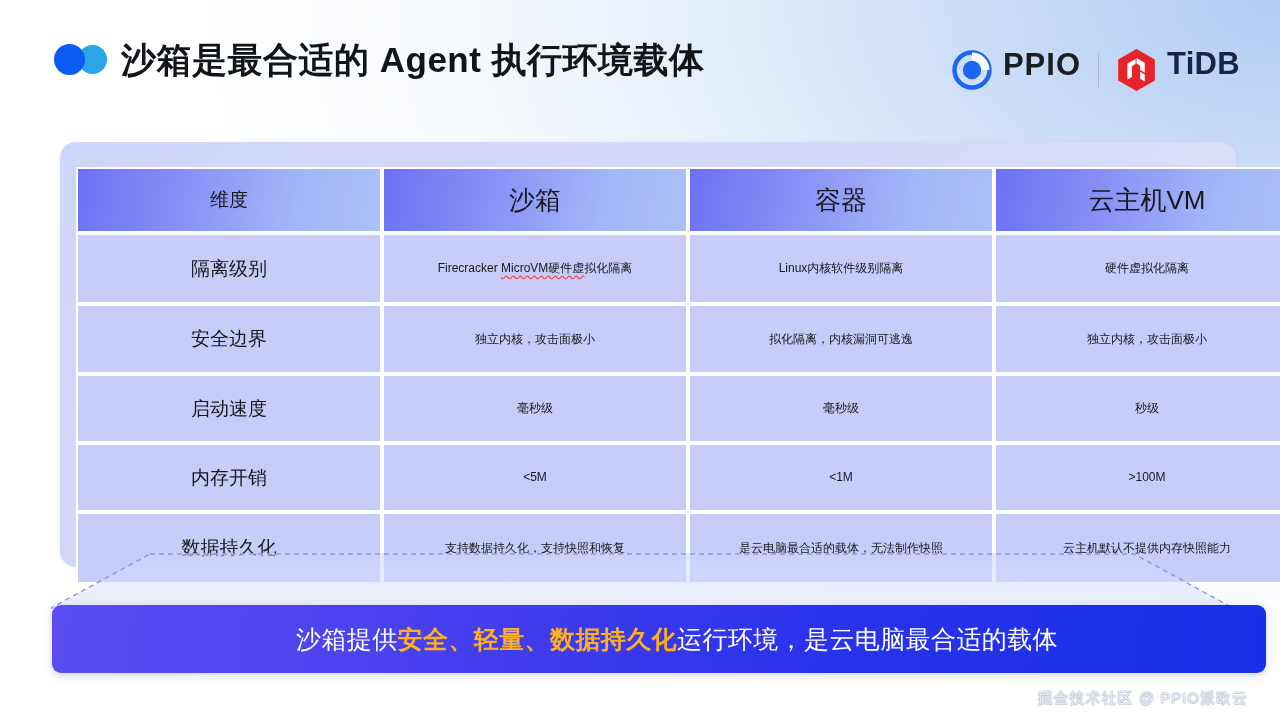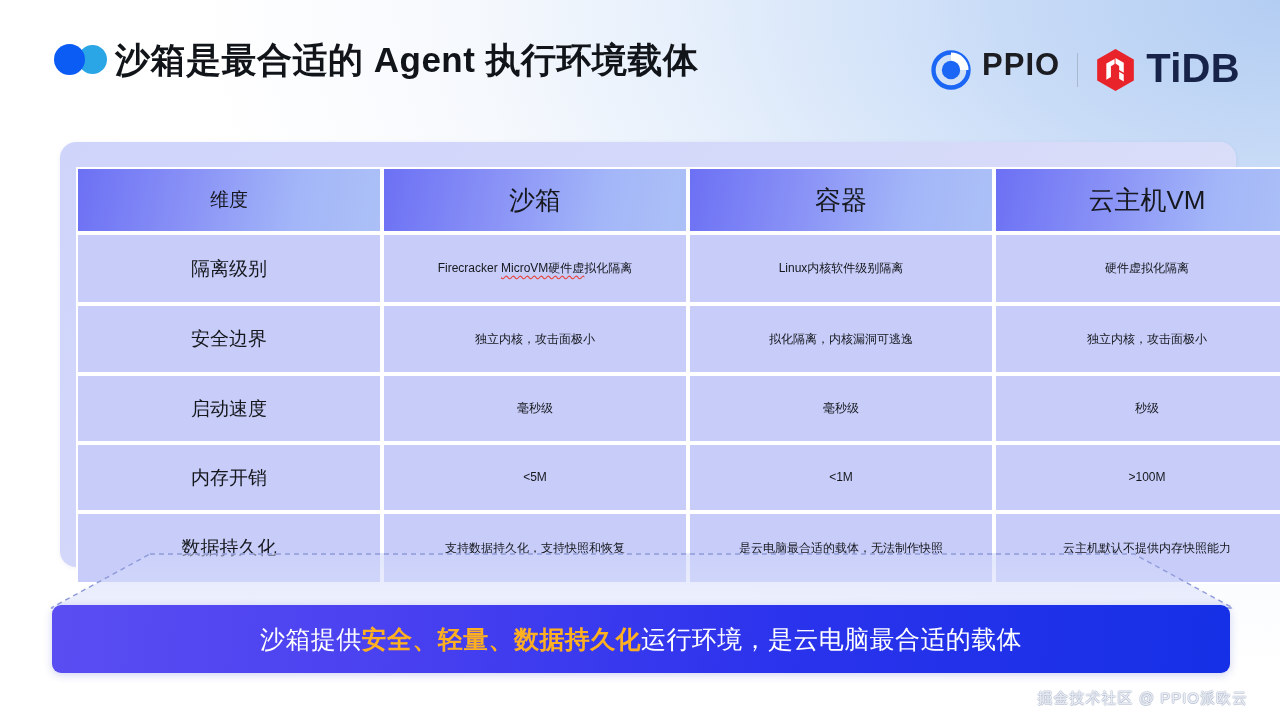--- a/index.html
+++ b/index.html
@@ -36,21 +36,21 @@
   .header {
     position: absolute;
     left: 0; top: 0;
     width: 1280px; height: 125px;
   }
   .title-wrap {
     position: absolute;
     left: 54px; top: 42px;
     display: flex;
     align-items: center;
-    gap: 8px;
+    gap: 14px;
   }
   .bullet-mark {
     position: relative;
     width: 53px; height: 31px;
     flex: 0 0 auto;
   }
   .bullet-mark .c-back {
     position: absolute;
     right: 0; top: 1px;
     width: 29px; height: 29px;
@@ -92,21 +92,21 @@
     color: #1b1d22;
     letter-spacing: 1px;
     line-height: 1;
   }
   .brand-sep {
     width: 1px; height: 34px;
     background: #a9b8cf;
   }
   .tidb-mark { width: 41px; height: 44px; display: block; }
   .tidb-text {
-    font-size: 40px;
+    font-size: 31px;
     font-weight: bold;
     color: #18234a;
     letter-spacing: 0.3px;
     line-height: 1;
   }
 
   
   .panel {
     position: absolute;
     left: 60px; top: 142px;
@@ -176,20 +176,21 @@
   .banner {
     position: absolute;
     left: 52px; top: 605px;
     width: 1178px; height: 68px;
     border-radius: 9px;
     background: linear-gradient(95deg, #5a4ef2 0%, #4a41f0 28%, #2b33ec 62%, #1530e6 100%);
     display: flex;
     align-items: center;
     justify-content: center;
     box-shadow: 0 2px 8px rgba(40,55,200,0.22);
+    padding-left: 36px;
   }
   .banner-text {
     font-size: 25px;
     color: #ffffff;
     letter-spacing: 0.4px;
     white-space: nowrap;
     line-height: 1;
   }
   .banner-text .hl {
     color: #ffb020;

